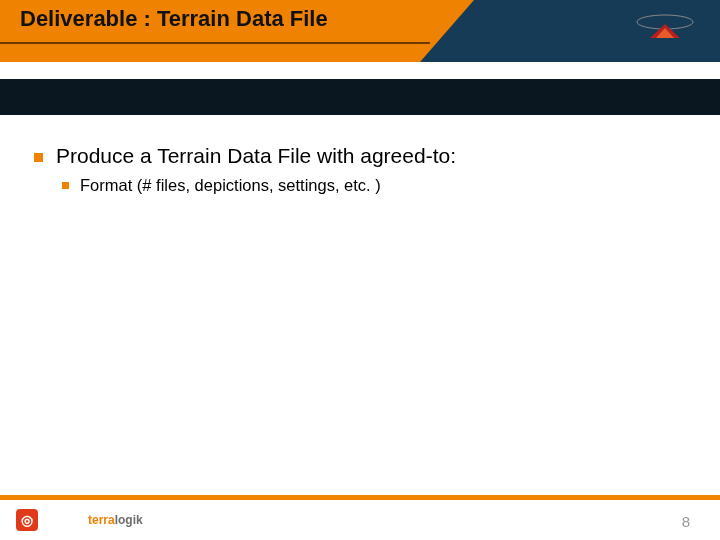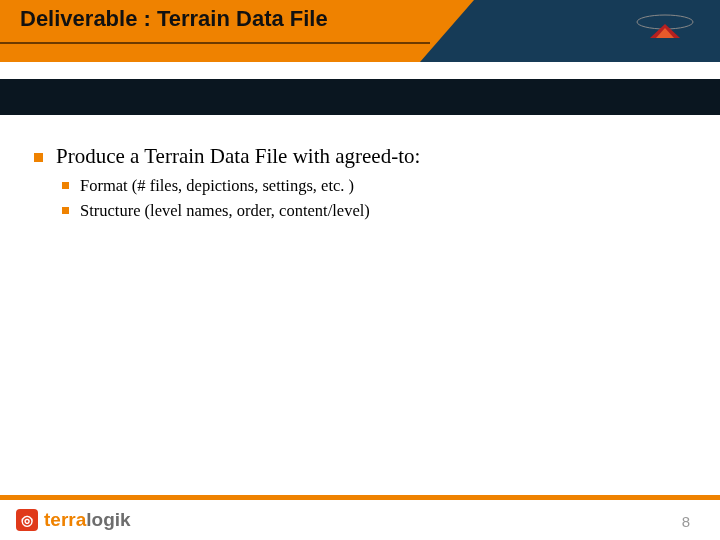--- a/index.html
+++ b/index.html
@@ -68,21 +68,20 @@
     padding: 0;
     list-style: none;
   }
   ul.top > li {
     position: relative;
     padding-left: 28px;
     margin-bottom: 8px;
     font-size: 21px;
     line-height: 1.25;
     color: #000;
-    font-family: Liberation Serif, serif;
   }
   ul.top > li::before {
     content: "";
     position: absolute;
     left: 6px;
     top: 10px;
     width: 9px;
     height: 9px;
     background: #ef8200;
   }
@@ -144,22 +143,23 @@
     border-radius: 4px;
     background: #e03a1a;
     display: flex;
     align-items: center;
     justify-content: center;
     color: #fff;
     font-weight: bold;
     font-size: 14px;
   }
   .logo-text {
-    font-size: 19px;
+    font-size: 12px;
     font-weight: bold;
+    margin-left: 44px;
   }
   .logo-orange { color: #ef8200; }
   .logo-grey { color: #6d6d6d; }
 </style>
 </head>
 <body>
 
 <div class="header">
   <div class="header-band"></div>
   <div class="header-blue"></div>
@@ -174,21 +174,20 @@
   <div class="header-underline"></div>
 </div>
 <div class="darkbar"></div>
 
 <div class="content">
   <ul class="top">
     <li>
       <span>Produce a Terrain Data File with agreed-to:</span>
       <ul class="sub">
         <li><span>Format (# files, depictions, settings, etc. )</span></li>
-        <li><span>Structure (level names, order, content/level)</span></li>
       </ul>
     </li>
   </ul>
 </div>
 
 <div class="footer">
   <div class="footerbar"></div>
   <div class="footer-inner">
     <div class="logo-bottom">
       <div class="logo-mark">◎</div>

